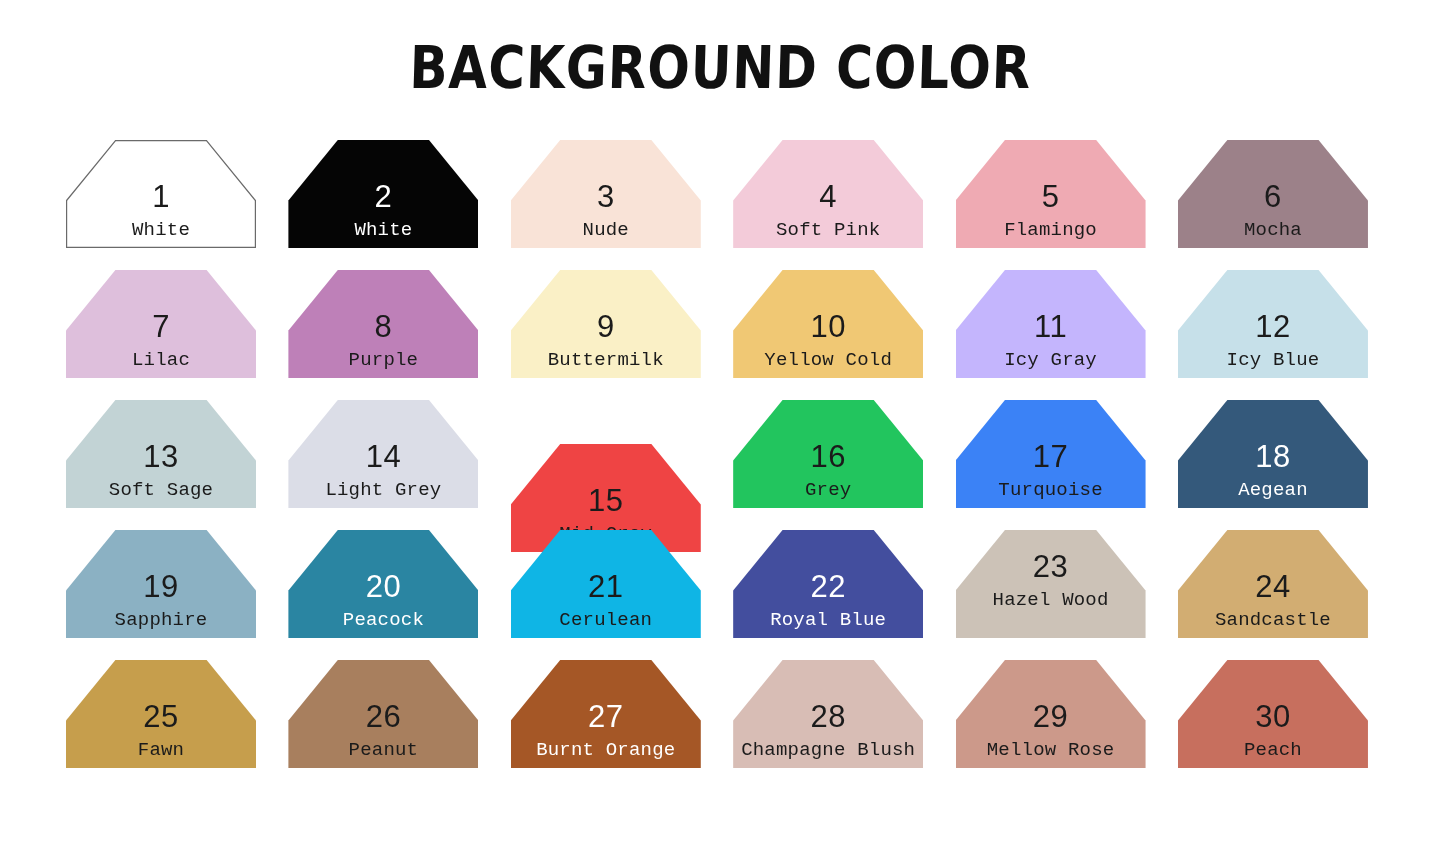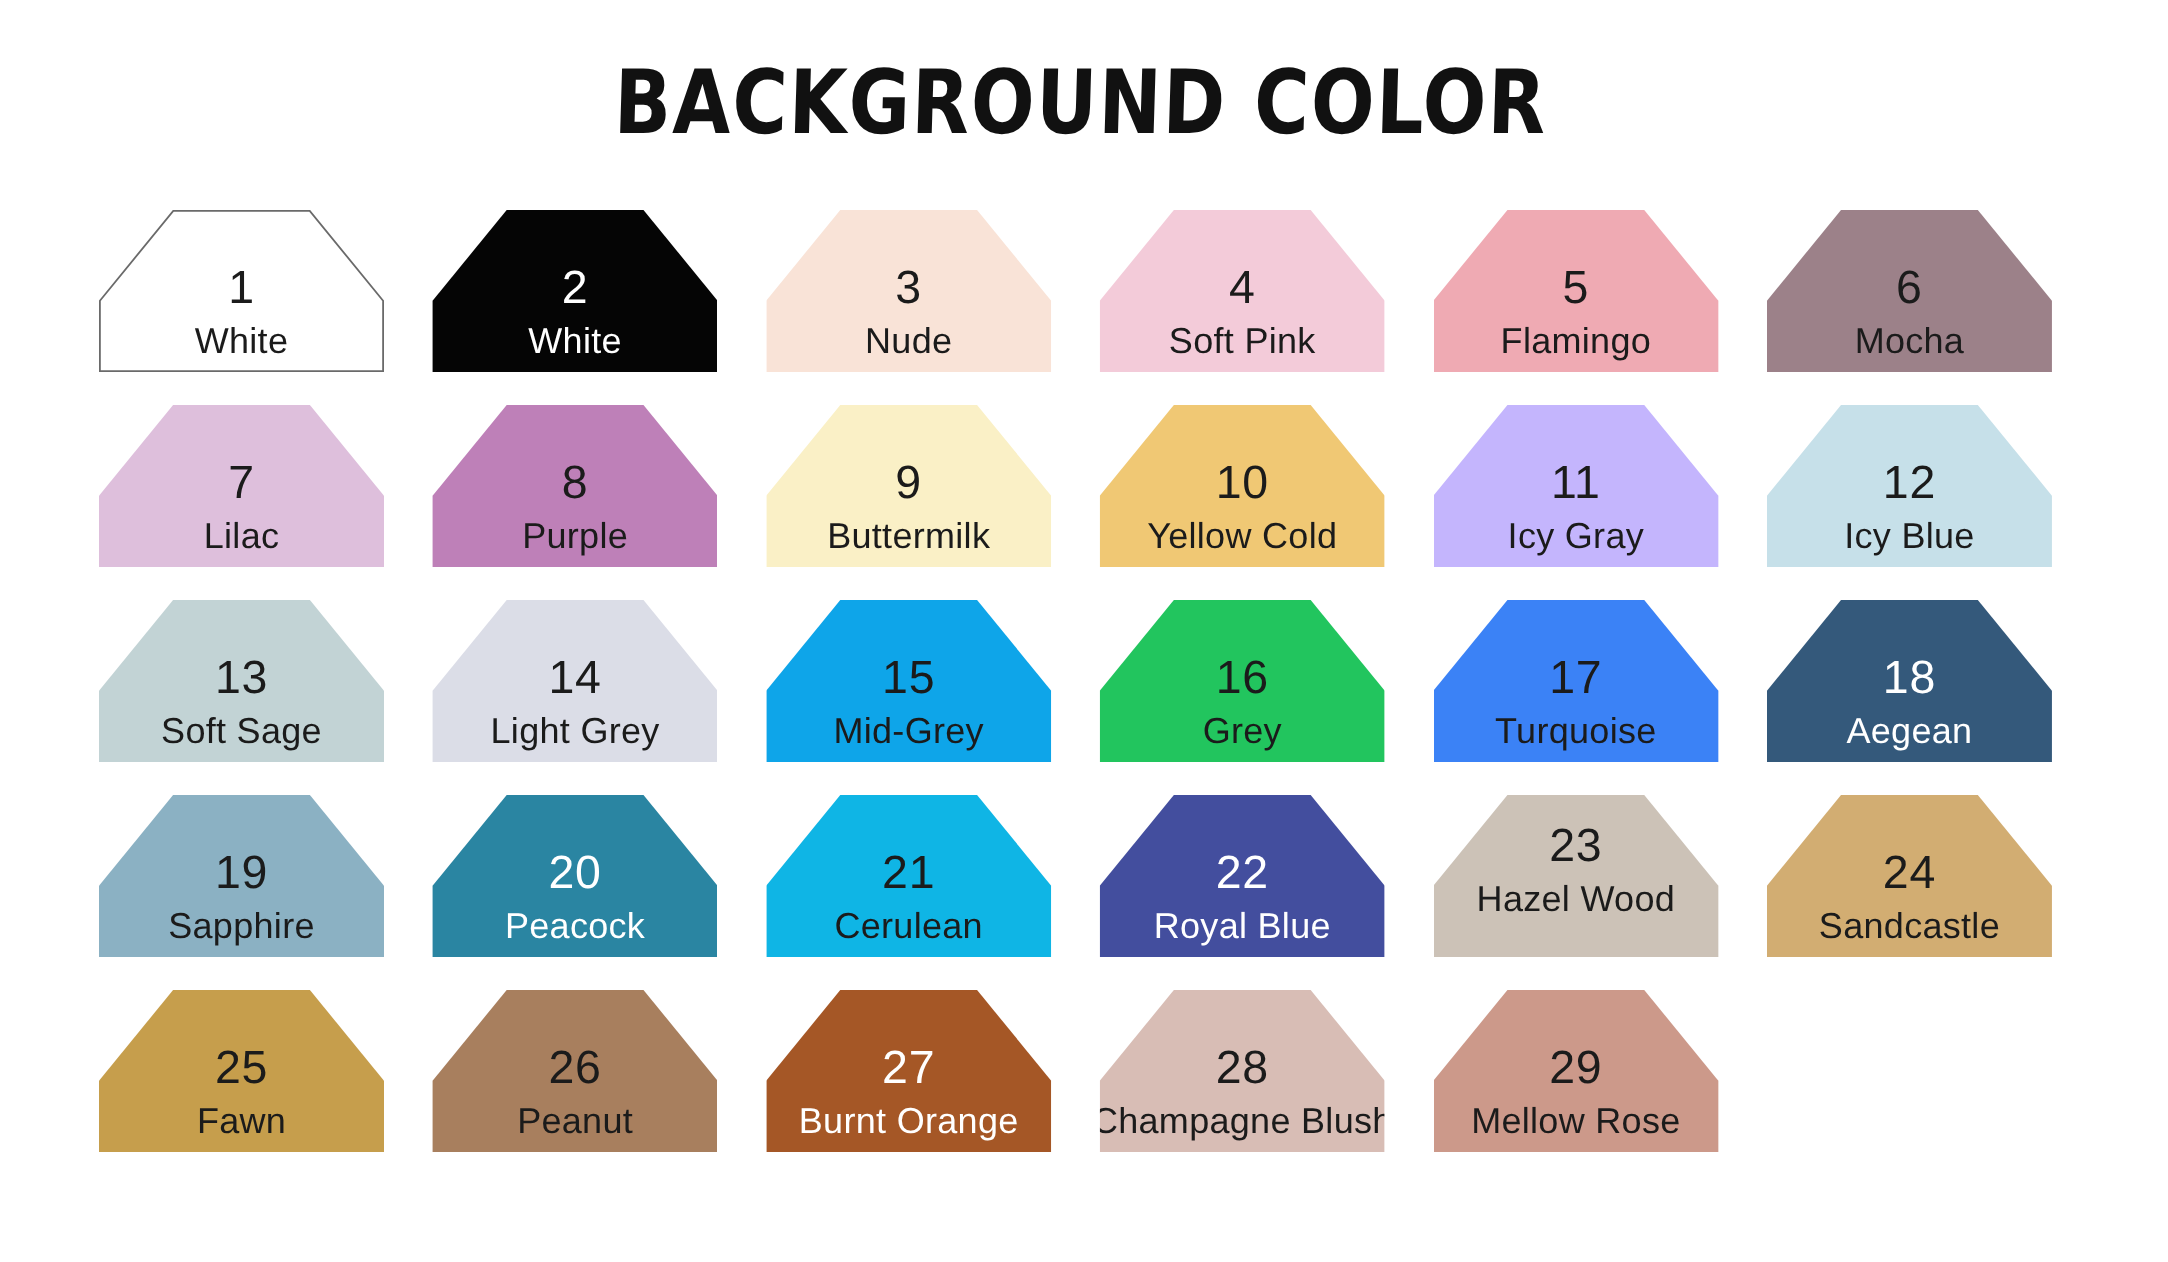--- a/index.html
+++ b/index.html
@@ -83,23 +83,23 @@
     font-weight: 300;
     font-size: 31px;
     line-height: 1;
     margin-bottom: 9px;
     letter-spacing: 0.5px;
     position: relative;
     z-index: 2;
   }
 
   .swatch-label {
-    font-family: Liberation Sans, sans-serif;
+    font-family: Liberation Mono, monospace;
     font-weight: 300;
-    font-size: 24px;
+    font-size: 19px;
     line-height: 1;
     letter-spacing: 0.2px;
     white-space: nowrap;
     position: relative;
     z-index: 2;
   }
 
   .text-dark  { color: #1b1b1b; }
   .text-light { color: #ffffff; }
 </style>
@@ -163,21 +163,21 @@
         <div class="swatch-label text-dark">Icy Blue</div>
       </div>
       <div class="swatch" style="background: rgb(194, 211, 213);">
         <div class="swatch-number text-dark">13</div>
         <div class="swatch-label text-dark">Soft Sage</div>
       </div>
       <div class="swatch" style="background: rgb(219, 221, 231);">
         <div class="swatch-number text-dark">14</div>
         <div class="swatch-label text-dark">Light Grey</div>
       </div>
-      <div class="swatch" style="background: #0ea5e9;">
+      <div class="swatch" style="background: #ef4444; margin-top: 44px;">
         <div class="swatch-number text-dark">15</div>
         <div class="swatch-label text-dark">Mid-Grey</div>
       </div>
       <div class="swatch" style="background: #22c55e; text-align: center;">
         <div class="swatch-number text-dark">16</div>
         <div class="swatch-label text-dark">Grey</div>
       </div>
       <div class="swatch" style="background: #3b82f6;">
         <div class="swatch-number text-dark">17</div>
         <div class="swatch-label text-dark">Turquoise</div>
@@ -223,15 +223,19 @@
         <div class="swatch-label text-light">Burnt Orange</div>
       </div>
       <div class="swatch" style="background: rgb(216, 189, 181);">
         <div class="swatch-number text-dark">28</div>
         <div class="swatch-label text-dark">Champagne Blush</div>
       </div>
       <div class="swatch" style="background: rgb(204, 153, 138);">
         <div class="swatch-number text-dark">29</div>
         <div class="swatch-label text-dark">Mellow Rose</div>
       </div>
+      <div class="swatch" style="background: rgb(199, 111, 94);">
+        <div class="swatch-number text-dark">30</div>
+        <div class="swatch-label text-dark">Peach</div>
+      </div>
     </div>
 
 </div>
 
 </body></html>

